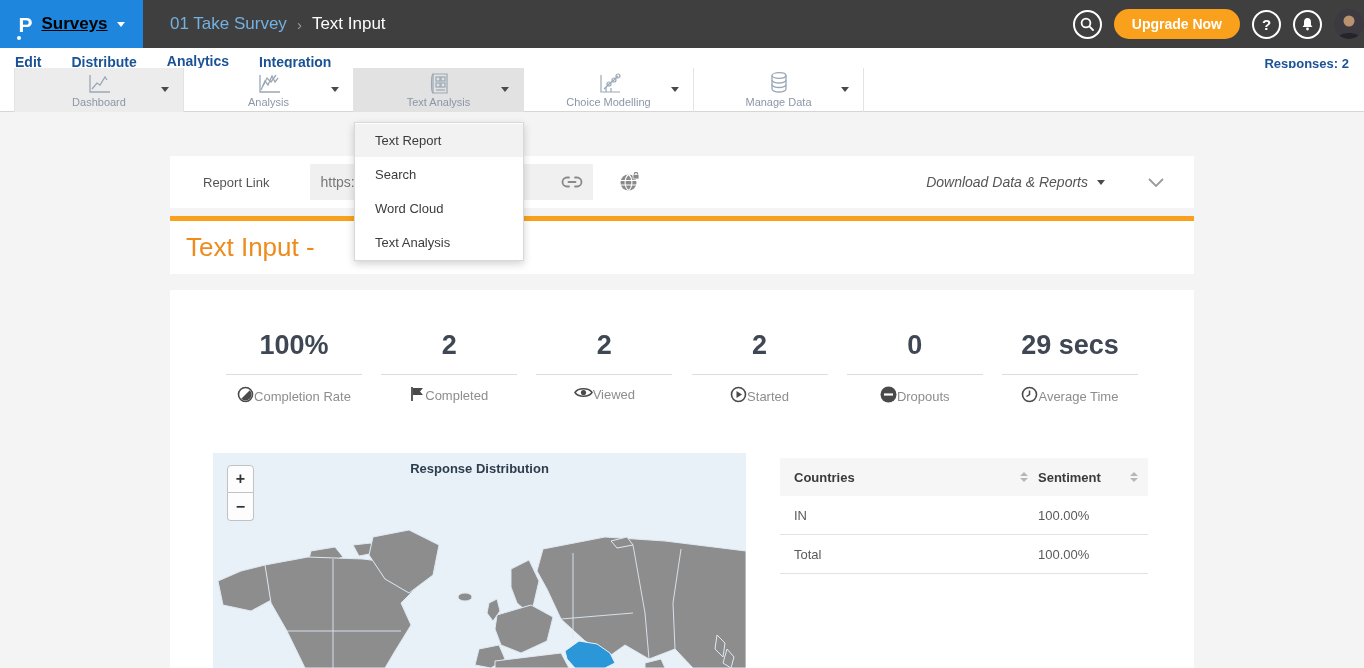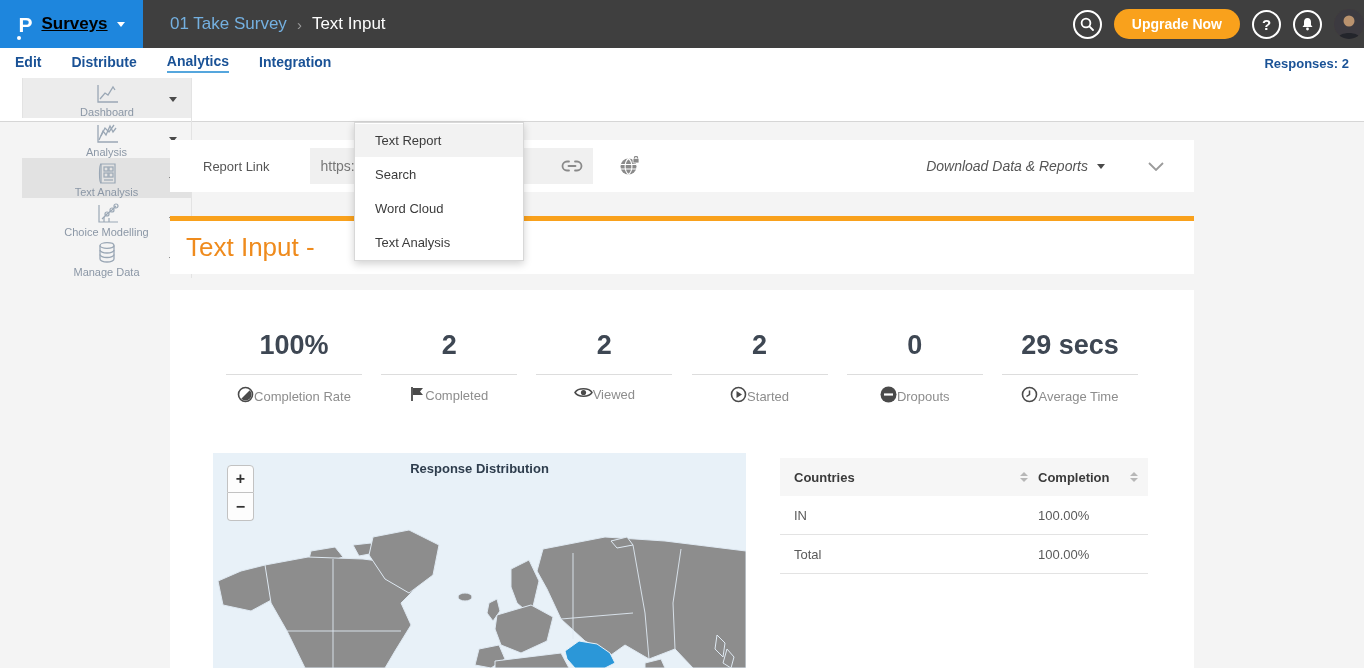--- a/index.html
+++ b/index.html
@@ -26,37 +26,37 @@
   .avatar svg { position:absolute; inset:0; }
 
   
   .subnav { position:absolute; left:0; top:48px; width:1364px; height:30px; background:#fff; display:flex; align-items:center; font-size:14px; font-weight:bold; }
   .subnav-item { color:#1a5296; margin-left:30px; cursor:pointer; padding-bottom:2px; }
   .subnav-item:first-child { margin-left:15px; }
   .subnav-item.active { border-bottom:2px solid #55a6dd; }
   .responses { margin-left:auto; margin-right:15px; color:#1a5296; font-size:13px; font-weight:bold; }
 
   
-  .toolbar { position:absolute; left:0; top:78px; width:1364px; height:44px; background:#fff; border-bottom:1px solid #d6d6d6; padding-left:22px; display:flex;flex-direction:column; }
+  .toolbar { position:absolute; left:0; top:68px; width:1364px; height:44px; background:#fff; border-bottom:1px solid #d6d6d6; padding-left:14px; display:flex; }
   .tool-tab { width:170px; height:44px; position:relative; cursor:pointer; border-right:1px solid #e3e3e3; display:flex; flex-direction:column; align-items:center; }
   .tool-tab:first-child { border-left:1px solid #e3e3e3; }
   .tool-tab.active { background:#ececec; }
   .tool-tab.open { background:#e2e2e2; }
   .tool-icon { margin-top:3px; height:24px; display:flex; align-items:flex-end; }
   .tool-label { font-size:11px; color:#8b97a6; margin-top:1px; }
   .tab-caret { position:absolute; right:14px; top:19px; color:#4a4a4a; }
 
   
   .dropdown { position:absolute; left:354px; top:122px; width:170px; background:#fff; border:1px solid #d8d8d8; box-shadow:0 3px 8px rgba(0,0,0,.18); z-index:60; }
   .dropdown-item { height:33px; line-height:33px; padding-left:20px; font-size:13px; color:#3b3b3b; cursor:pointer; margin:1px 0; }
   .dropdown-item.hover { background:#f2f2f2; }
 
   
   .panel { position:absolute; left:170px; width:1024px; background:#fff; }
-  .report-panel { top:140px; height:52px; display:flex; align-items:center;justify-content:space-between; }
+  .report-panel { top:156px; height:52px; display:flex; align-items:center;justify-content:space-between; }
   .rl-label { margin-left:33px; font-size:13px; color:#555; }
   .rl-input { margin-left:41px; width:283px; height:36px; background:#f0f0f0; display:flex; align-items:center; padding:0 10px; cursor:text; }
   .rl-url { font-size:14px; color:#777; flex:1; white-space:nowrap; overflow:hidden; }
   .rl-linkicon { margin-left:auto; cursor:pointer; display:flex; }
   .rl-globe { margin-left:26px; cursor:pointer; display:flex; }
   .rl-right { margin-left:auto; display:flex; align-items:center;font-style:italic; }
   .download-label { font-size:14px; color:#555; cursor:pointer; display:flex; align-items:center; gap:9px; }
   .download-label .caret { color:#4a4a4a; }
   .collapse-chevron { margin-left:43px; margin-right:30px; cursor:pointer; display:flex; }
 
@@ -363,21 +363,21 @@
     <div class="ctable">
       <div class="ct-header">
         <div class="ct-col-countries">
           <span>Countries</span>
           <span class="sort-icon">
               <i class="up"></i>
               <i class="dn"></i>
             </span>
         </div>
         <div class="ct-col-resp">
-          <span>Completion</span>
+          <span>Sentiment</span>
           <span class="sort-icon">
               <i class="up"></i>
               <i class="dn"></i>
             </span>
         </div>
       </div>
       <div class="ct-row">
         <span class="ct-cell-country">IN</span>
         <span class="ct-cell-resp">100.00%</span>
       </div>

